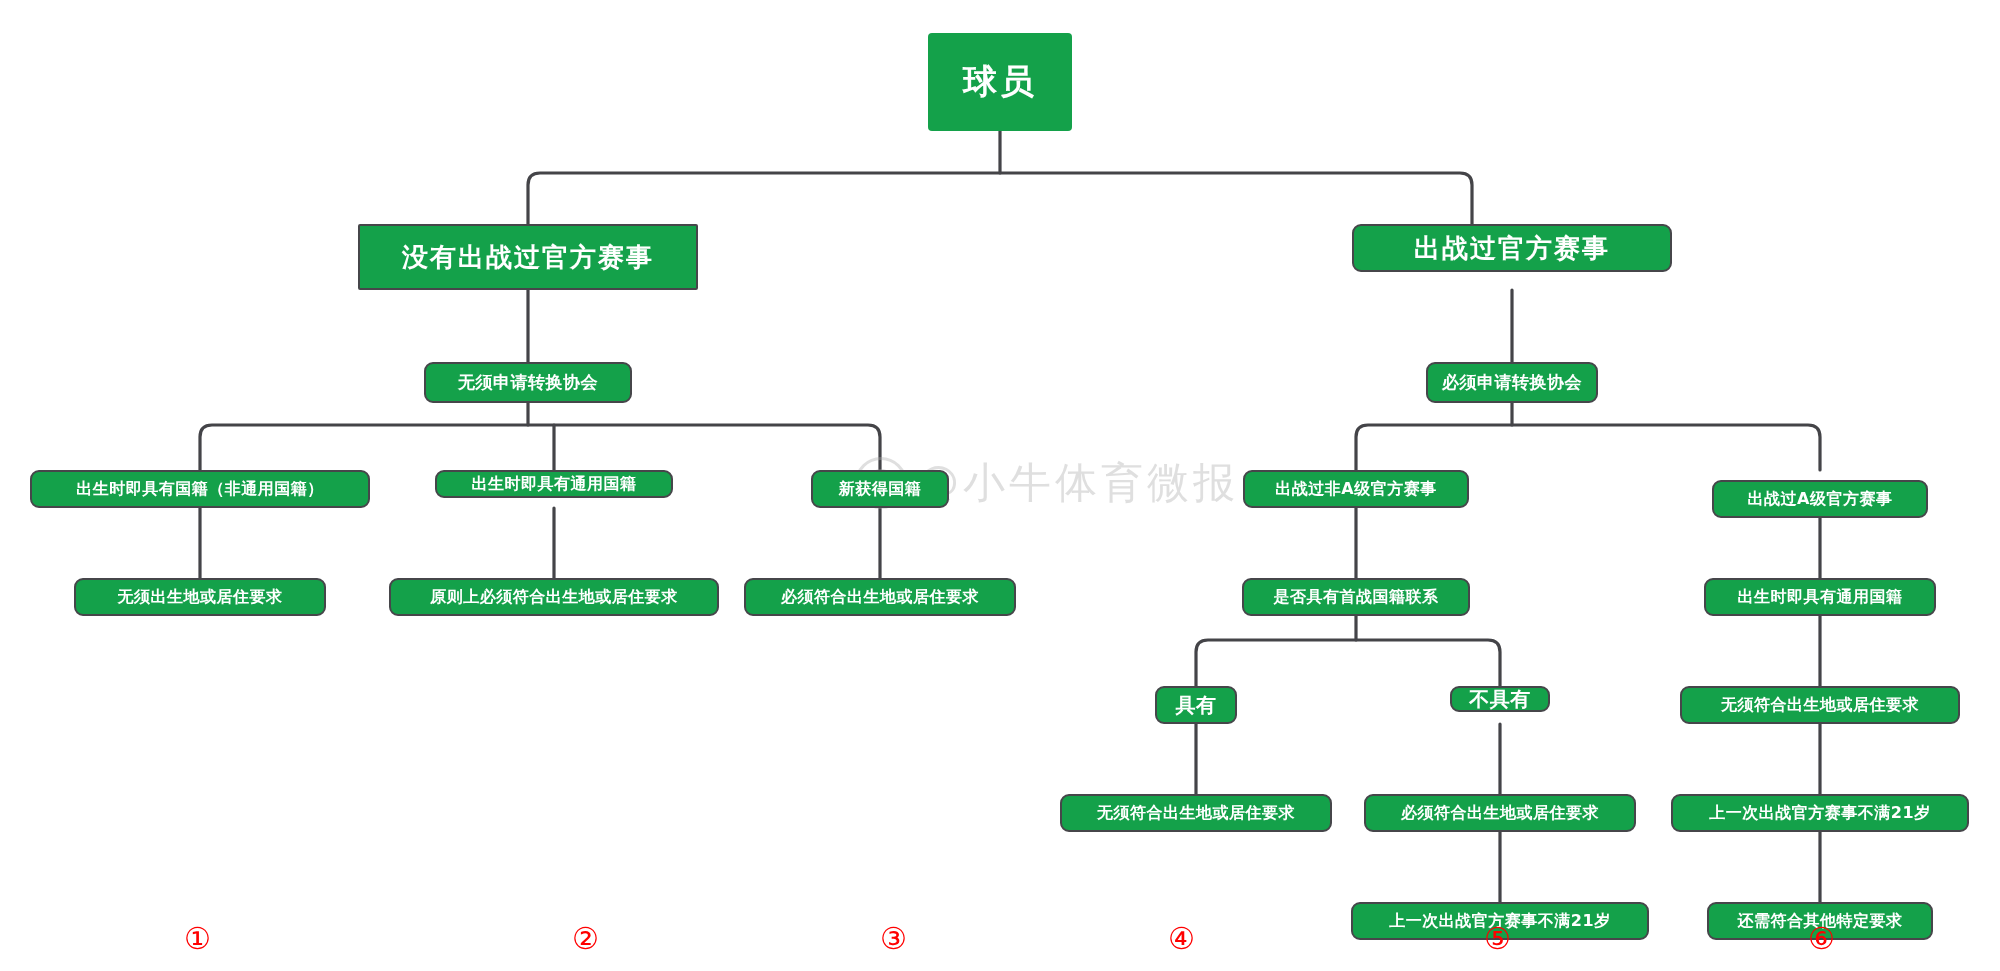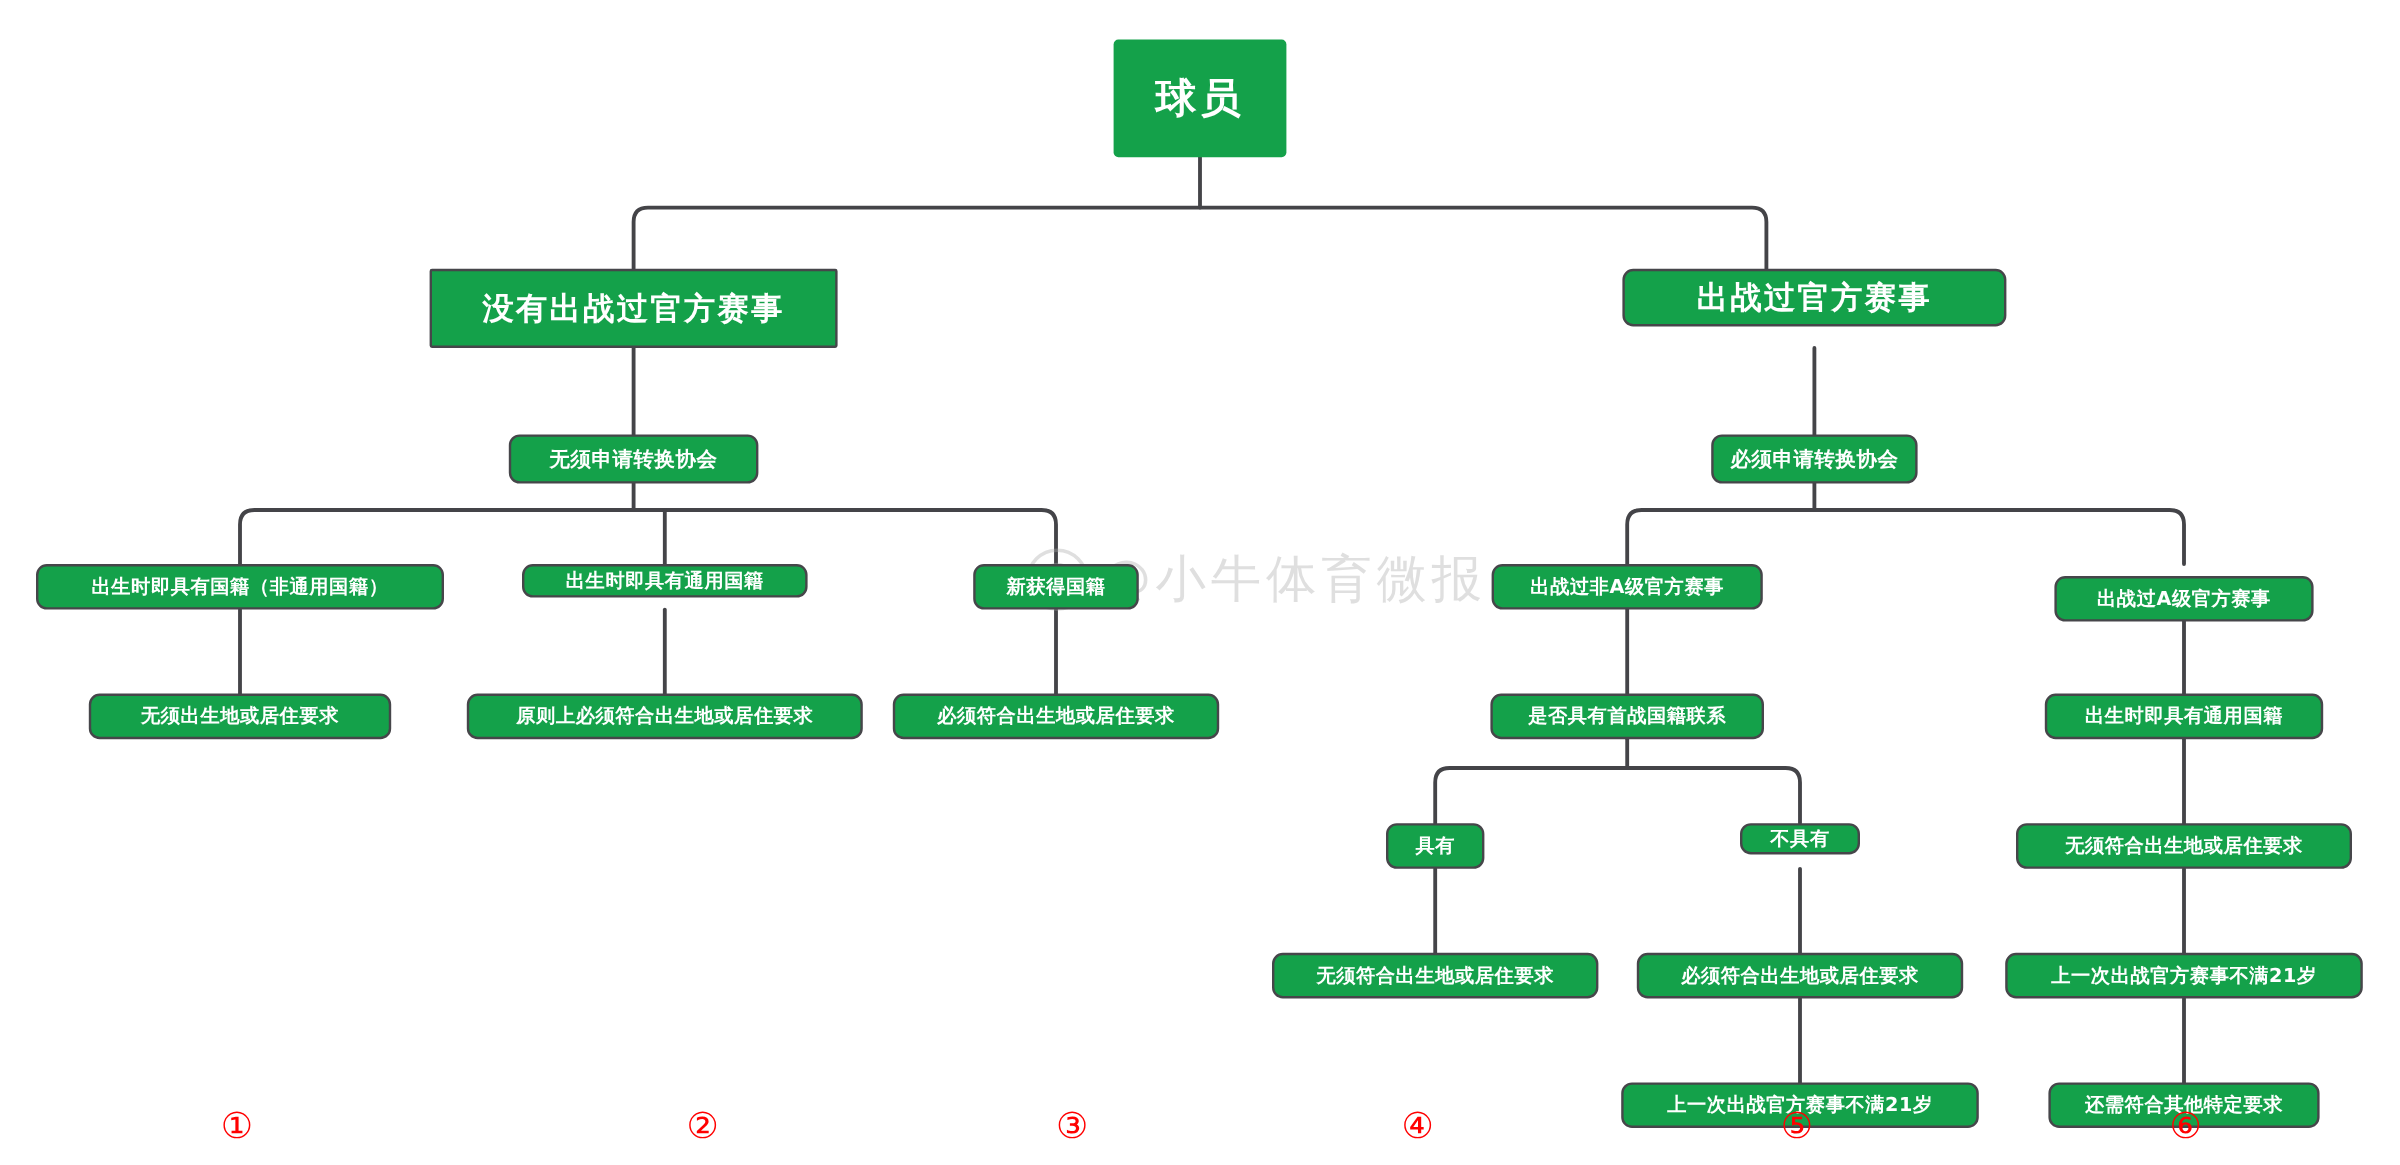--- a/index.html
+++ b/index.html
@@ -48,21 +48,21 @@
     border: none;
     font-size: 34px;
     letter-spacing: 3px;
   }
   .node.lvl2 {
     font-size: 26px;
     letter-spacing: 2px;
   }
   .node.lvl3 { font-size: 17px; }
   .node.leaf { font-size: 16px; }
-  .node.small { font-size: 16px; }
+  .node.small { font-size: 20px; }
 
   .marker {
     position: absolute;
     color: #ff0000;
     font-size: 30px;
     line-height: 1;
     font-family: "DejaVu Sans", sans-serif;
     z-index: 4;
   }
 

